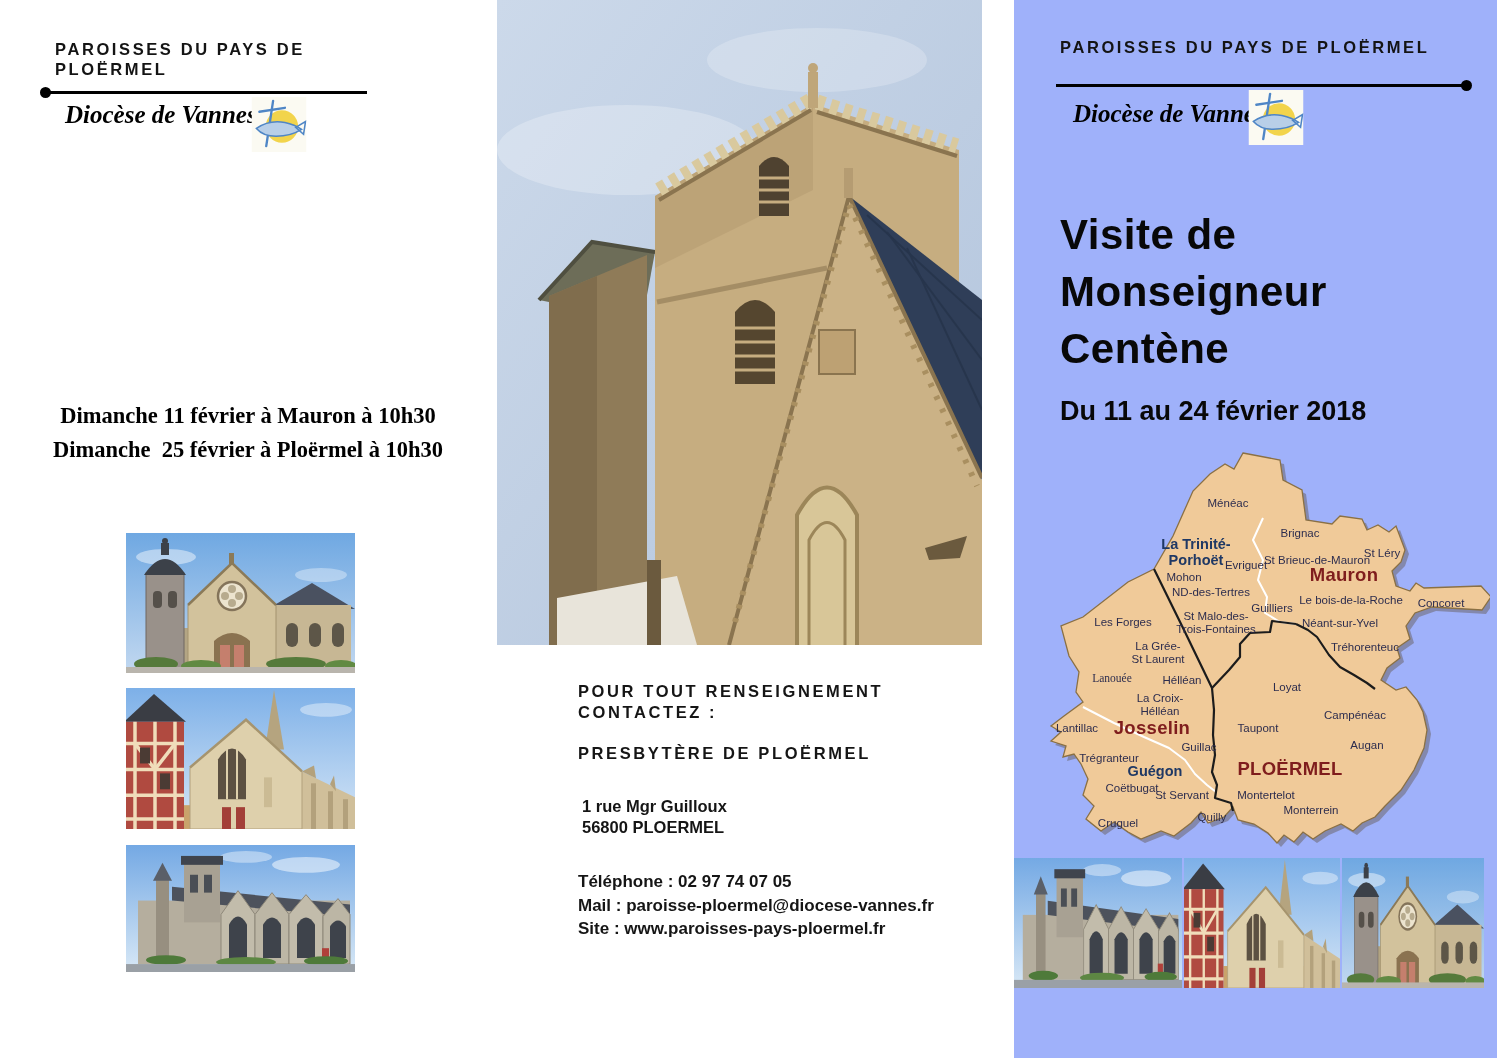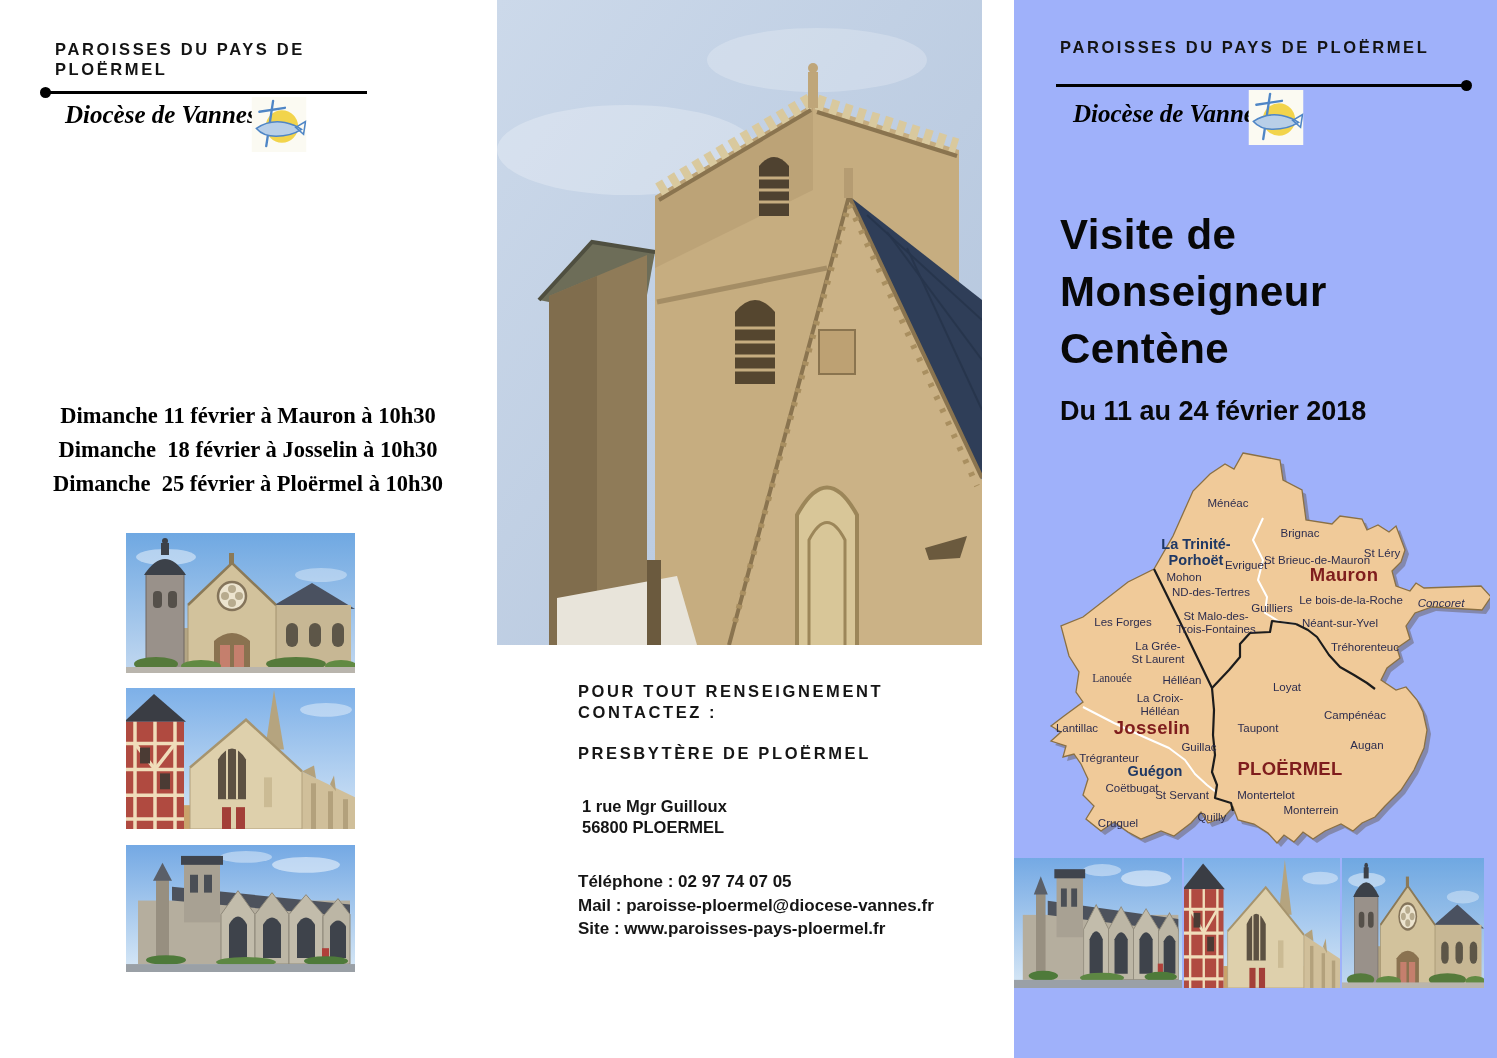--- a/index.html
+++ b/index.html
@@ -244,21 +244,20 @@
     <div class="subtitle" style="left:50px;top:101px;">Diocèse de Vannes</div>
     <div class="logo-box" style="left:251px;top:97px;">
       <svg viewBox="0 0 56 56">
           <use href="#sym-logo"></use>
         </svg>
     </div>
 
 
     <div class="schedule">
       <div>Dimanche 11 février à Mauron à 10h30</div>
-      <div>Dimanche  18 février à Josselin à 10h30</div>
       <div>Dimanche  25 février à Ploërmel à 10h30</div>
     </div>
 
     <div class="photo" style="left:126px;top:533px;width:229px;height:140px;" aria-label="church-of-ploermel-front-view-photo">
       <svg viewBox="0 0 229 140" preserveAspectRatio="none">
           <use href="#sym-church-front"></use>
         </svg>
     </div>
     <div class="photo" style="left:126px;top:688px;width:229px;height:141px;" aria-label="basilica-of-josselin-with-half-timbered-house-photo">
       <svg viewBox="0 0 229 142" preserveAspectRatio="none">
@@ -330,21 +329,21 @@
           <div class="town p" style="left: 152px; top: 112px;">La Trinité-
 Porhoët</div>
           <div class="town n" style="left: 202px; top: 125px;">Evriguet</div>
           <div class="town n" style="left: 273px; top: 120px;">St Brieuc-de-Mauron</div>
           <div class="town n" style="left: 338px; top: 113px;">St Léry</div>
           <div class="town b" style="left: 300px; top: 135px;">Mauron</div>
           <div class="town n" style="left: 140px; top: 137px;">Mohon</div>
           <div class="town n" style="left: 167px; top: 152px;">ND-des-Tertres</div>
           <div class="town n" style="left: 228px; top: 168px;">Guilliers</div>
           <div class="town n" style="left: 307px; top: 160px;">Le bois-de-la-Roche</div>
-          <div class="town n" style="left: 397px; top: 163px; font-style: italic;">Concoret</div>
+          <div class="town n" style="left: 397px; top: 163px;">Concoret</div>
           <div class="town n" style="left: 296px; top: 183px;">Néant-sur-Yvel</div>
           <div class="town n" style="left: 79px; top: 182px;">Les Forges</div>
           <div class="town n" style="left: 172px; top: 183px;">St Malo-des-
 Trois-Fontaines</div>
           <div class="town n" style="left: 321px; top: 207px;">Tréhorenteuc</div>
           <div class="town n" style="left: 114px; top: 213px;">La Grée-
 St Laurent</div>
           <div class="town n" style="left: 138px; top: 240px;">Hélléan</div>
           <div class="town n" style="left: 68px; top: 238px; font-family: Liberation Serif, serif;">Lanouée</div>
           <div class="town n" style="left: 116px; top: 265px;">La Croix-

